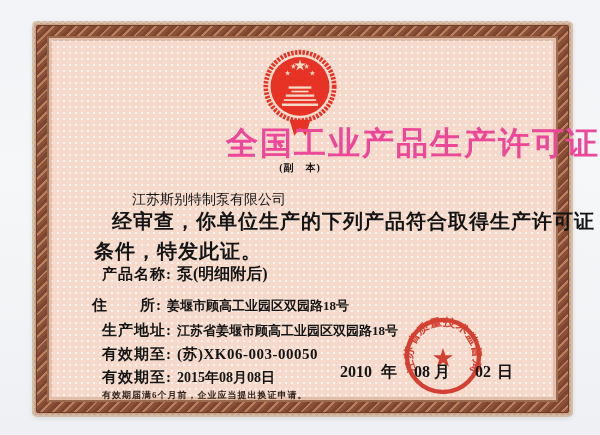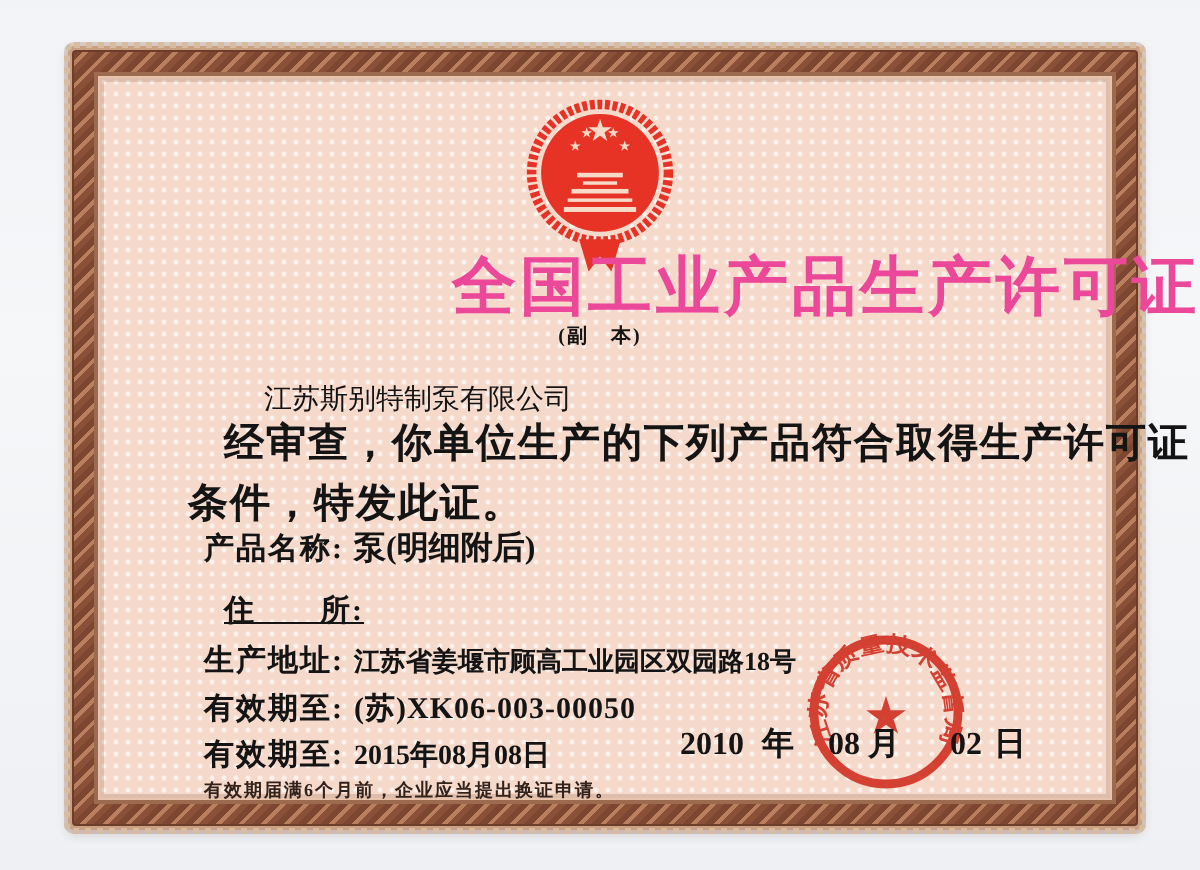--- a/index.html
+++ b/index.html
@@ -38,21 +38,21 @@
     font-size:10px;font-weight:700;letter-spacing:1px;
   }
   .company{position:absolute;left:92px;top:191px;font-size:14px;font-weight:400;margin-left:40px;}
   .stmt1{position:absolute;left:112px;top:208px;font-size:20px;font-weight:700;letter-spacing:1px;}
   .stmt2{position:absolute;left:78px;top:238px;font-size:20px;font-weight:700;letter-spacing:1px;margin-left:16px;}
   .row{position:absolute;display:flex;align-items:baseline;}
   .row .lbl{font-size:15px;font-weight:700;letter-spacing:1px;white-space:pre;}
   .row .val{font-size:13px;font-weight:700;margin-left:5px;white-space:pre;}
   .row-product{left:102px;top:264px;}
   .row-product .val{font-size:16px;}
-  .row-residence{left:112px;top:296px;text-decoration:underline;}
+  .row-residence{left:92px;top:296px;}
   .row-prodaddr{left:102px;top:321px;}
   .row-certno{left:102px;top:345px;}
   .row-certno .val{font-size:15px;letter-spacing:.5px;}
   .row-valid{left:102px;top:368px;}
   .row-valid .val{font-size:14px;}
   .note{position:absolute;left:102px;top:389px;font-size:9px;font-weight:700;color:#33221a;letter-spacing:1px;}
   .date-row{position:absolute;left:340px;top:362px;display:flex;align-items:baseline;font-weight:700;z-index:3;}
   .date-row span{font-size:16px;white-space:pre;}
   .date-row .unit{font-size:16px;}
   .d-yu{margin-left:9px;}
@@ -102,20 +102,21 @@
   <div class="stmt1">经审查，你单位生产的下列产品符合取得生产许可证</div>
   <div class="stmt2">条件，特发此证。</div>
 
   <div class="row row-product">
     <span class="lbl">产品名称:</span>
     <span class="val">泵(明细附后)</span>
   </div>
 
   <div class="row row-residence">
     <span class="lbl">住　　所:</span>
+    <span class="val">姜堰市顾高工业园区双园路18号</span>
   </div>
 
   <div class="row row-prodaddr">
     <span class="lbl">生产地址:</span>
     <span class="val">江苏省姜堰市顾高工业园区双园路18号</span>
   </div>
 
   <div class="row row-certno">
     <span class="lbl">有效期至:</span>
     <span class="val">(苏)XK06-003-00050</span>

